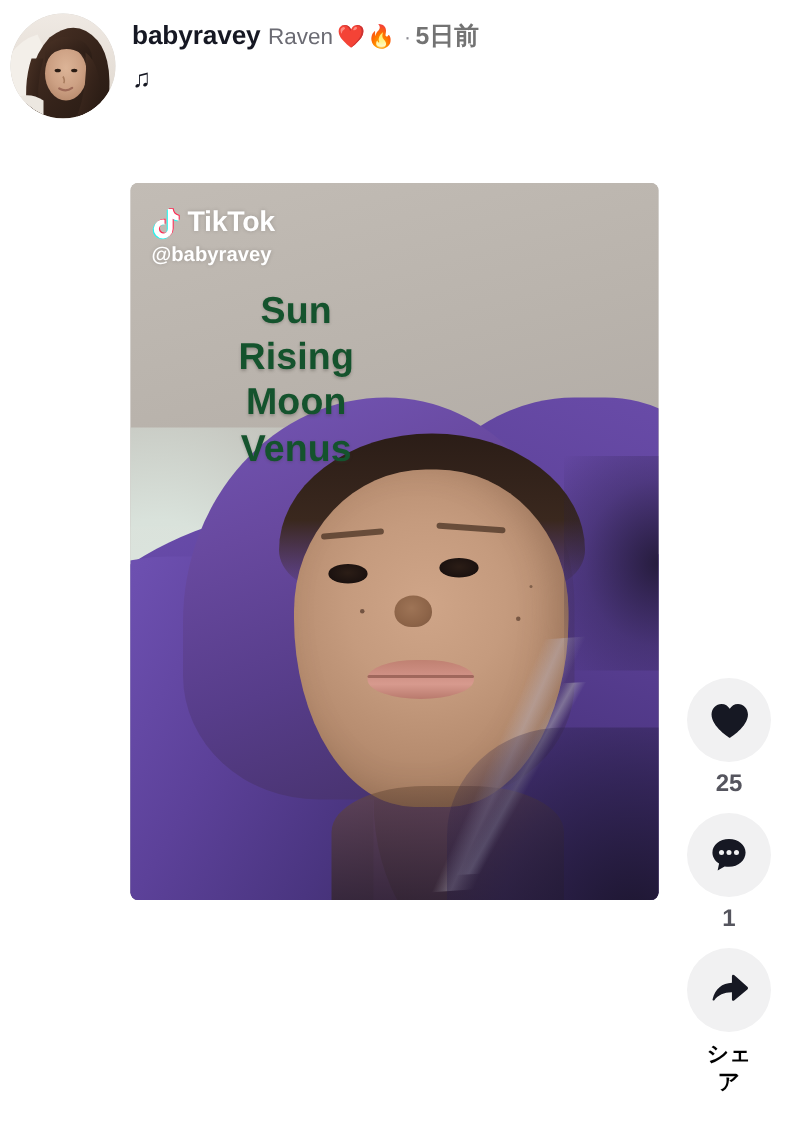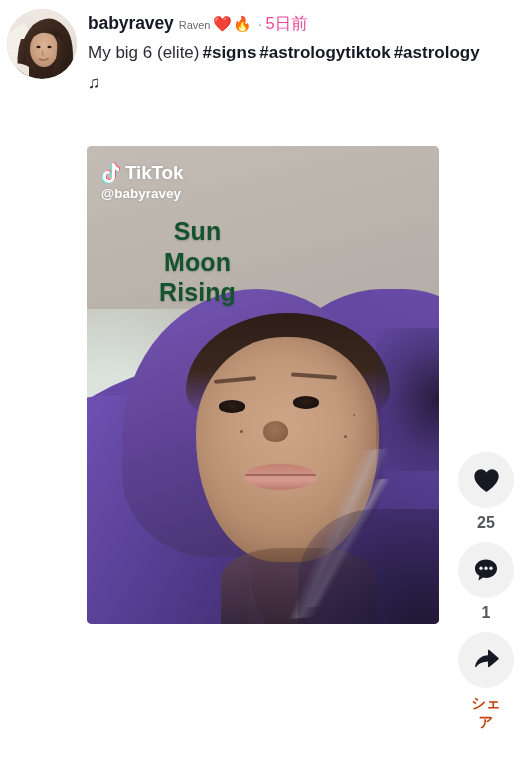--- a/index.html
+++ b/index.html
@@ -49,37 +49,38 @@
     margin-bottom: 5px;
   }
   .author-name {
     font-weight: bold;
     color: #161823;
     font-size: 17.5px;
     letter-spacing: -0.1px;
   }
   .author-nickname {
     color: #6b6b73;
-    font-size: 11px;
+    font-size: 15px;
     font-weight: normal;
     margin-left: 5px;
   }
   .author-emoji {
     font-size: 15px;
     margin-left: 3px;
     letter-spacing: 1px;
   }
   .sep-dot {
     color: #8a8a92;
     font-size: 14px;
     margin: 0 3px 0 5px;
   }
   .post-time {
-    color: #ec4899;
+    color: #737373;
     font-size: 16.5px;
+    font-weight: bold;
   }
 
   .caption-line {
     font-size: 17px;
     line-height: 23px;
     white-space: nowrap;
     overflow: hidden;
     margin-bottom: 7px;
   }
   .caption-text {
@@ -110,21 +111,20 @@
   
   .video-wrap {
     position: absolute;
     left: 87px;
     top: 122px;
     width: 352px;
     height: 478px;
     border-radius: 5px;
     overflow: hidden;
     background: #b5afa9;
-    margin-top: 24px;
   }
   .video-bg {
     position: absolute;
     inset: 0;
   }
   
   .wall-top {
     position: absolute;
     inset: 0;
     background:
@@ -405,21 +405,21 @@
     margin-top: 6px;
     font-size: 16px;
     font-weight: bold;
     color: #55555e;
     line-height: 18px;
   }
   .action-label {
     margin-top: 6px;
     font-size: 14.5px;
     font-weight: bold;
-    color: #c2410c;
+    color: #000000;
     line-height: 19px;
     width: 34px;
     margin-left: auto;
     margin-right: auto;
     word-break: break-all;
   }
 </style>
 </head>
 <body>
 
@@ -462,23 +462,20 @@
       </g>
     </svg>
   </div>
 
   <div class="meta-col">
 
     <div class="author-line">
       <span class="author-name">babyravey</span><span class="author-nickname">Raven</span><span class="author-emoji">❤️🔥</span><span class="sep-dot">·</span><span class="post-time">5日前</span>
     </div>
 
-    <div class="caption-line">
-      <span class="caption-text">My big 6 (elite)</span><span class="caption-tag">#signs</span><span class="caption-tag">#astrologytiktok</span><span class="caption-tag">#astrology</span>
-    </div>
 
     <div class="music-line">
       <span class="music-note">♫</span>
     </div>
 
   </div>
 </div>
 
 <div class="video-wrap">
 
@@ -519,22 +516,23 @@
         <path d="M13.2 1 h3.2 a5.2 5.2 0 0 0 4.0 4.5 v3.2 a8.3 8.3 0 0 1 -4.0 -1.3 v6.9 a6.3 6.3 0 1 1 -5.4 -6.2 v3.3 a3.0 3.0 0 1 0 2.2 2.9 z" fill="#fe2c55" transform="translate(-0.6,-0.2)"></path>
         <path d="M13.2 1 h3.2 a5.2 5.2 0 0 0 4.0 4.5 v3.2 a8.3 8.3 0 0 1 -4.0 -1.3 v6.9 a6.3 6.3 0 1 1 -5.4 -6.2 v3.3 a3.0 3.0 0 1 0 2.2 2.9 z" fill="#ffffff" transform="translate(-1.3,0.35)"></path>
       </svg>
       <span class="wm-title">TikTok</span>
     </div>
     <div class="wm-handle">@babyravey</div>
   </div>
 
   <div class="overlay-list">
     <div class="overlay-word">Sun</div>
+    <div class="overlay-word">Rising</div>
     <div class="overlay-word">Moon</div>
-    <div class="overlay-word">Rising</div>
+    <div class="overlay-word">Venus</div>
   </div>
 
 </div>
 
 <div class="action-rail">
 
   <div class="action-item">
     <div class="action-btn">
       <svg width="27" height="25" viewBox="0 0 24 22">
         <path d="M12 21.2 C12 21.2 1.2 14.6 1.2 7.3 C1.2 3.6 4.0 1.0 7.1 1.0 C9.3 1.0 11.0 2.2 12 3.9 C13.0 2.2 14.7 1.0 16.9 1.0 C20.0 1.0 22.8 3.6 22.8 7.3 C22.8 14.6 12 21.2 12 21.2 Z" fill="#161823"></path>

